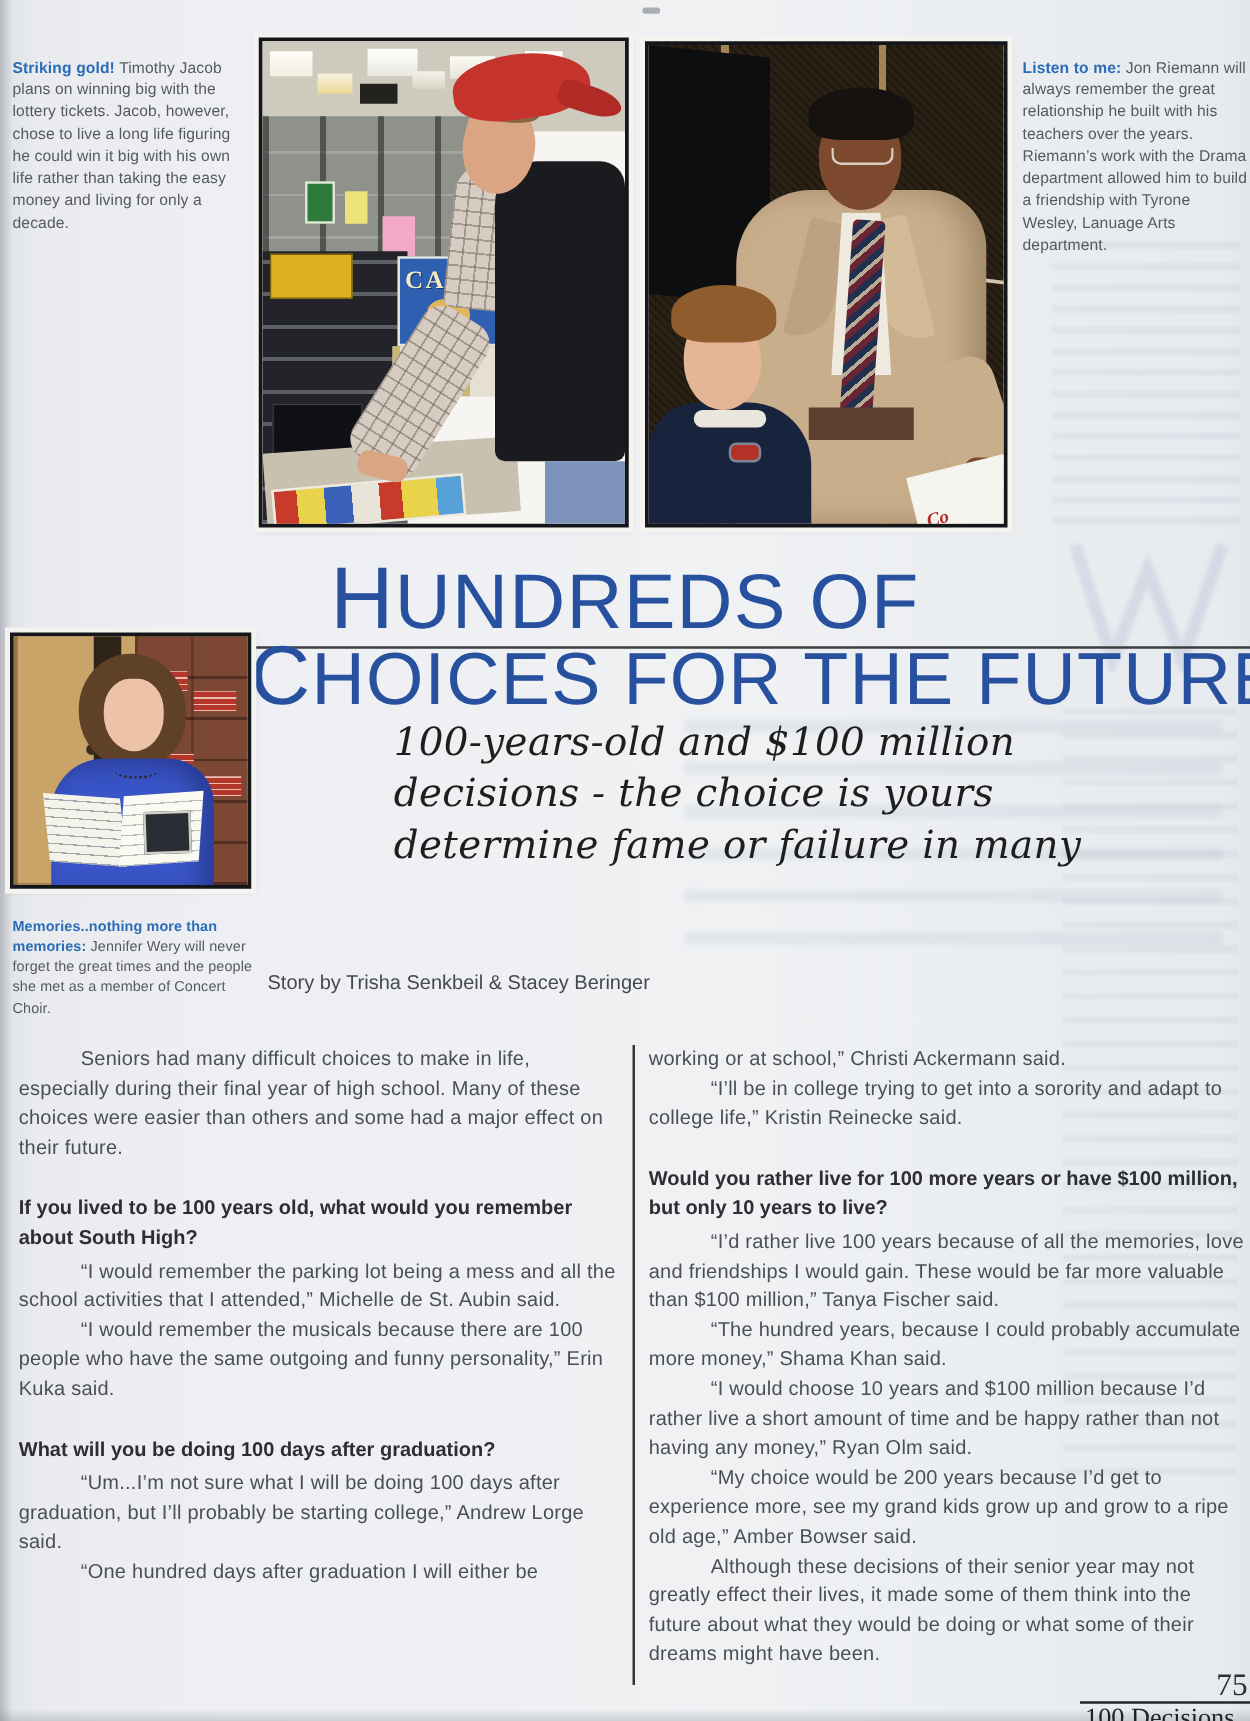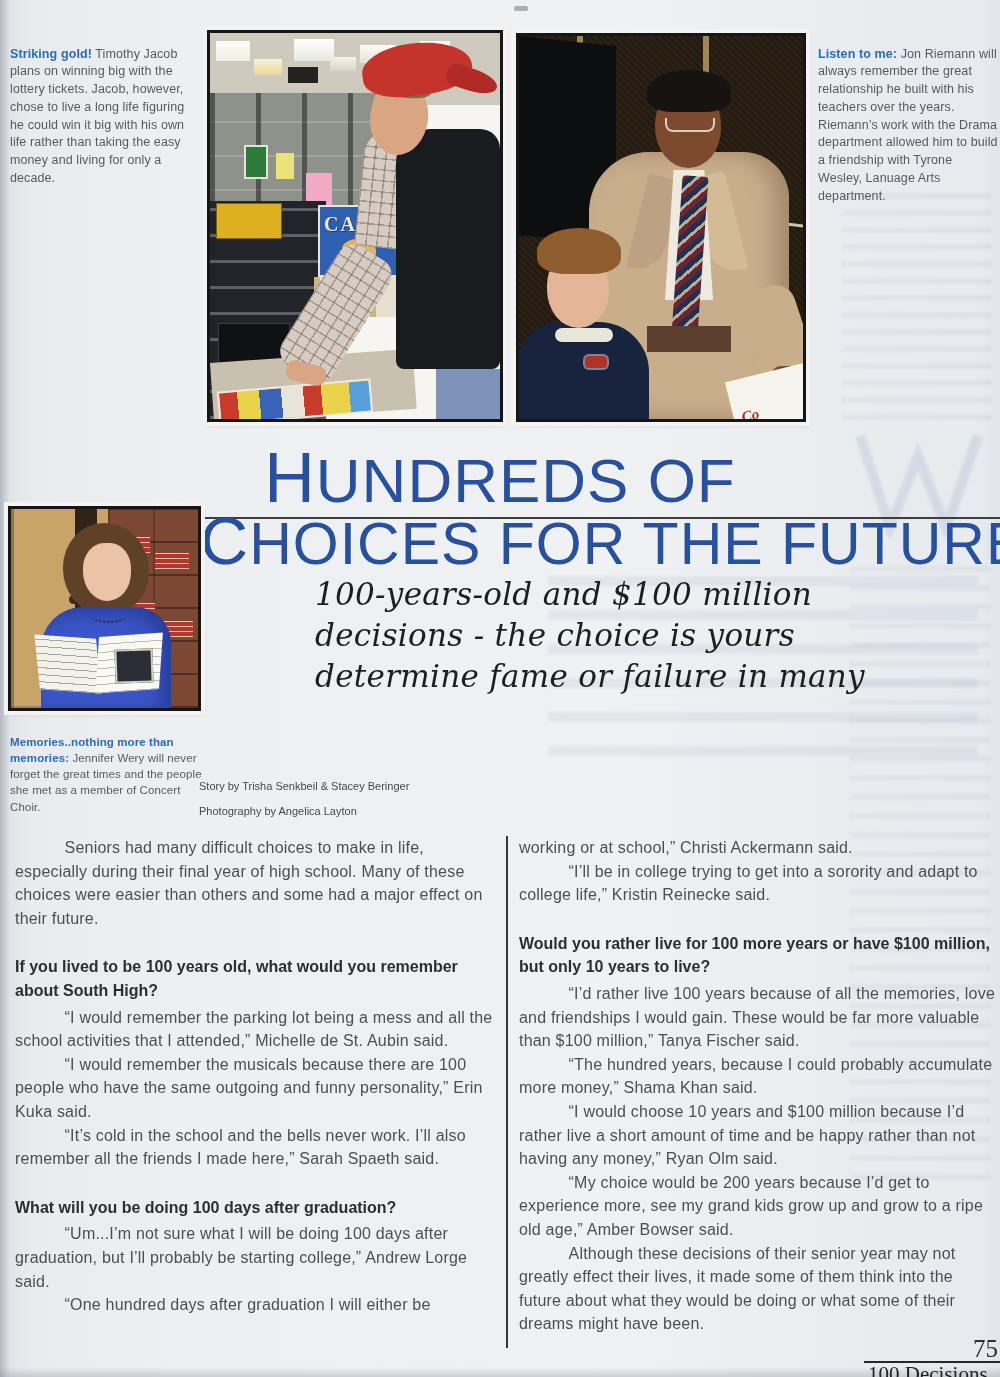--- a/index.html
+++ b/index.html
@@ -117,21 +117,21 @@
   .headline{position:absolute;color:#27509e;font-family:"Liberation Sans",sans-serif;font-weight:400;letter-spacing:1px;white-space:nowrap;}
   .headline::first-letter{font-size:1.13em;}
   #headline1{left:200px;top:438px;width:600px;text-align:center;font-size:62px;}
   #headline2{left:200px;top:503px;width:800px;text-align:center;font-size:59px;}
   .headline-rule{position:absolute;left:197px;top:517px;width:803px;height:2px;background:#3c3e40;}
 
   
   .deck{position:absolute;left:315px;top:574px;width:600px;font-family:"DejaVu Serif","Liberation Serif",serif;font-style:italic;font-size:31px;line-height:41px;color:#1e1e1e;letter-spacing:.3px;}
 
   
-  .byline{position:absolute;left:199px;top:774px;font-size:11px;line-height:25px;color:#45484d;}
+  .byline{position:absolute;left:214px;top:774px;font-size:16px;line-height:25px;color:#45484d;}
 
   
   .article-col{position:absolute;top:836px;font-size:16px;line-height:23.6px;color:#4b4f54;letter-spacing:.2px;}
   #col-left{left:15px;width:482px;}
   #col-right{left:519px;width:477px;}
   .col-divider{position:absolute;left:506px;top:836px;width:2px;height:512px;background:#35373a;}
   .para{margin:0;}
   .para.indent{text-indent:3.1em;}
   .para.heading{font-weight:bold;color:#2c2e31;margin-top:25px;margin-bottom:3px;letter-spacing:0;}
   .para.plain{text-indent:0;}
@@ -251,29 +251,27 @@
   <div class="deck">
     <div>100-years-old and $100 million</div>
     <div>decisions - the choice is yours</div>
     <div>determine fame or failure in many</div>
   </div>
 
   <p class="caption cap-portrait"><b>Memories..nothing more than memories:</b> <span>Jennifer Wery will never forget the great times and the people she met as a member of Concert Choir.</span></p>
 
   <div class="byline">
     <div>Story by Trisha Senkbeil  &amp; Stacey Beringer</div>
-    <div>Photography by Angelica Layton</div>
   </div>
 
   <div class="article-col" id="col-left">
       <p class="para indent">Seniors had many difficult choices to make in life, especially during their final year of high school.  Many of these choices were easier than others and some had a major effect on their future.</p>
       <p class="para heading">If you lived to be 100 years old, what would you remember about South High?</p>
       <p class="para indent">“I would remember the parking lot being a mess and all the school activities that I attended,” Michelle de St. Aubin said.</p>
       <p class="para indent">“I would remember the musicals because there are 100 people who have the same outgoing and funny personality,” Erin Kuka said.</p>
-      <p class="para indent">“It’s cold in the school and the bells never work. I’ll also remember all the friends I made here,” Sarah Spaeth said.</p>
       <p class="para heading">What will you be doing 100 days after graduation?</p>
       <p class="para indent">“Um...I’m not sure what I will be doing 100 days after graduation, but I’ll probably be starting college,” Andrew Lorge said.</p>
       <p class="para indent">“One hundred days after graduation I will either be</p>
     </div>
   <div class="col-divider"></div>
   <div class="article-col" id="col-right">
       <p class="para plain">working or at school,” Christi Ackermann said.</p>
       <p class="para indent">“I’ll be in college trying to get into a sorority and adapt to college life,” Kristin Reinecke said.</p>
       <p class="para heading">Would you rather live for 100 more years or have $100 million, but only 10 years to live?</p>
       <p class="para indent">“I’d rather live 100 years because of all the memories, love and friendships I would gain. These would be far more valuable than $100 million,” Tanya Fischer said.</p>

